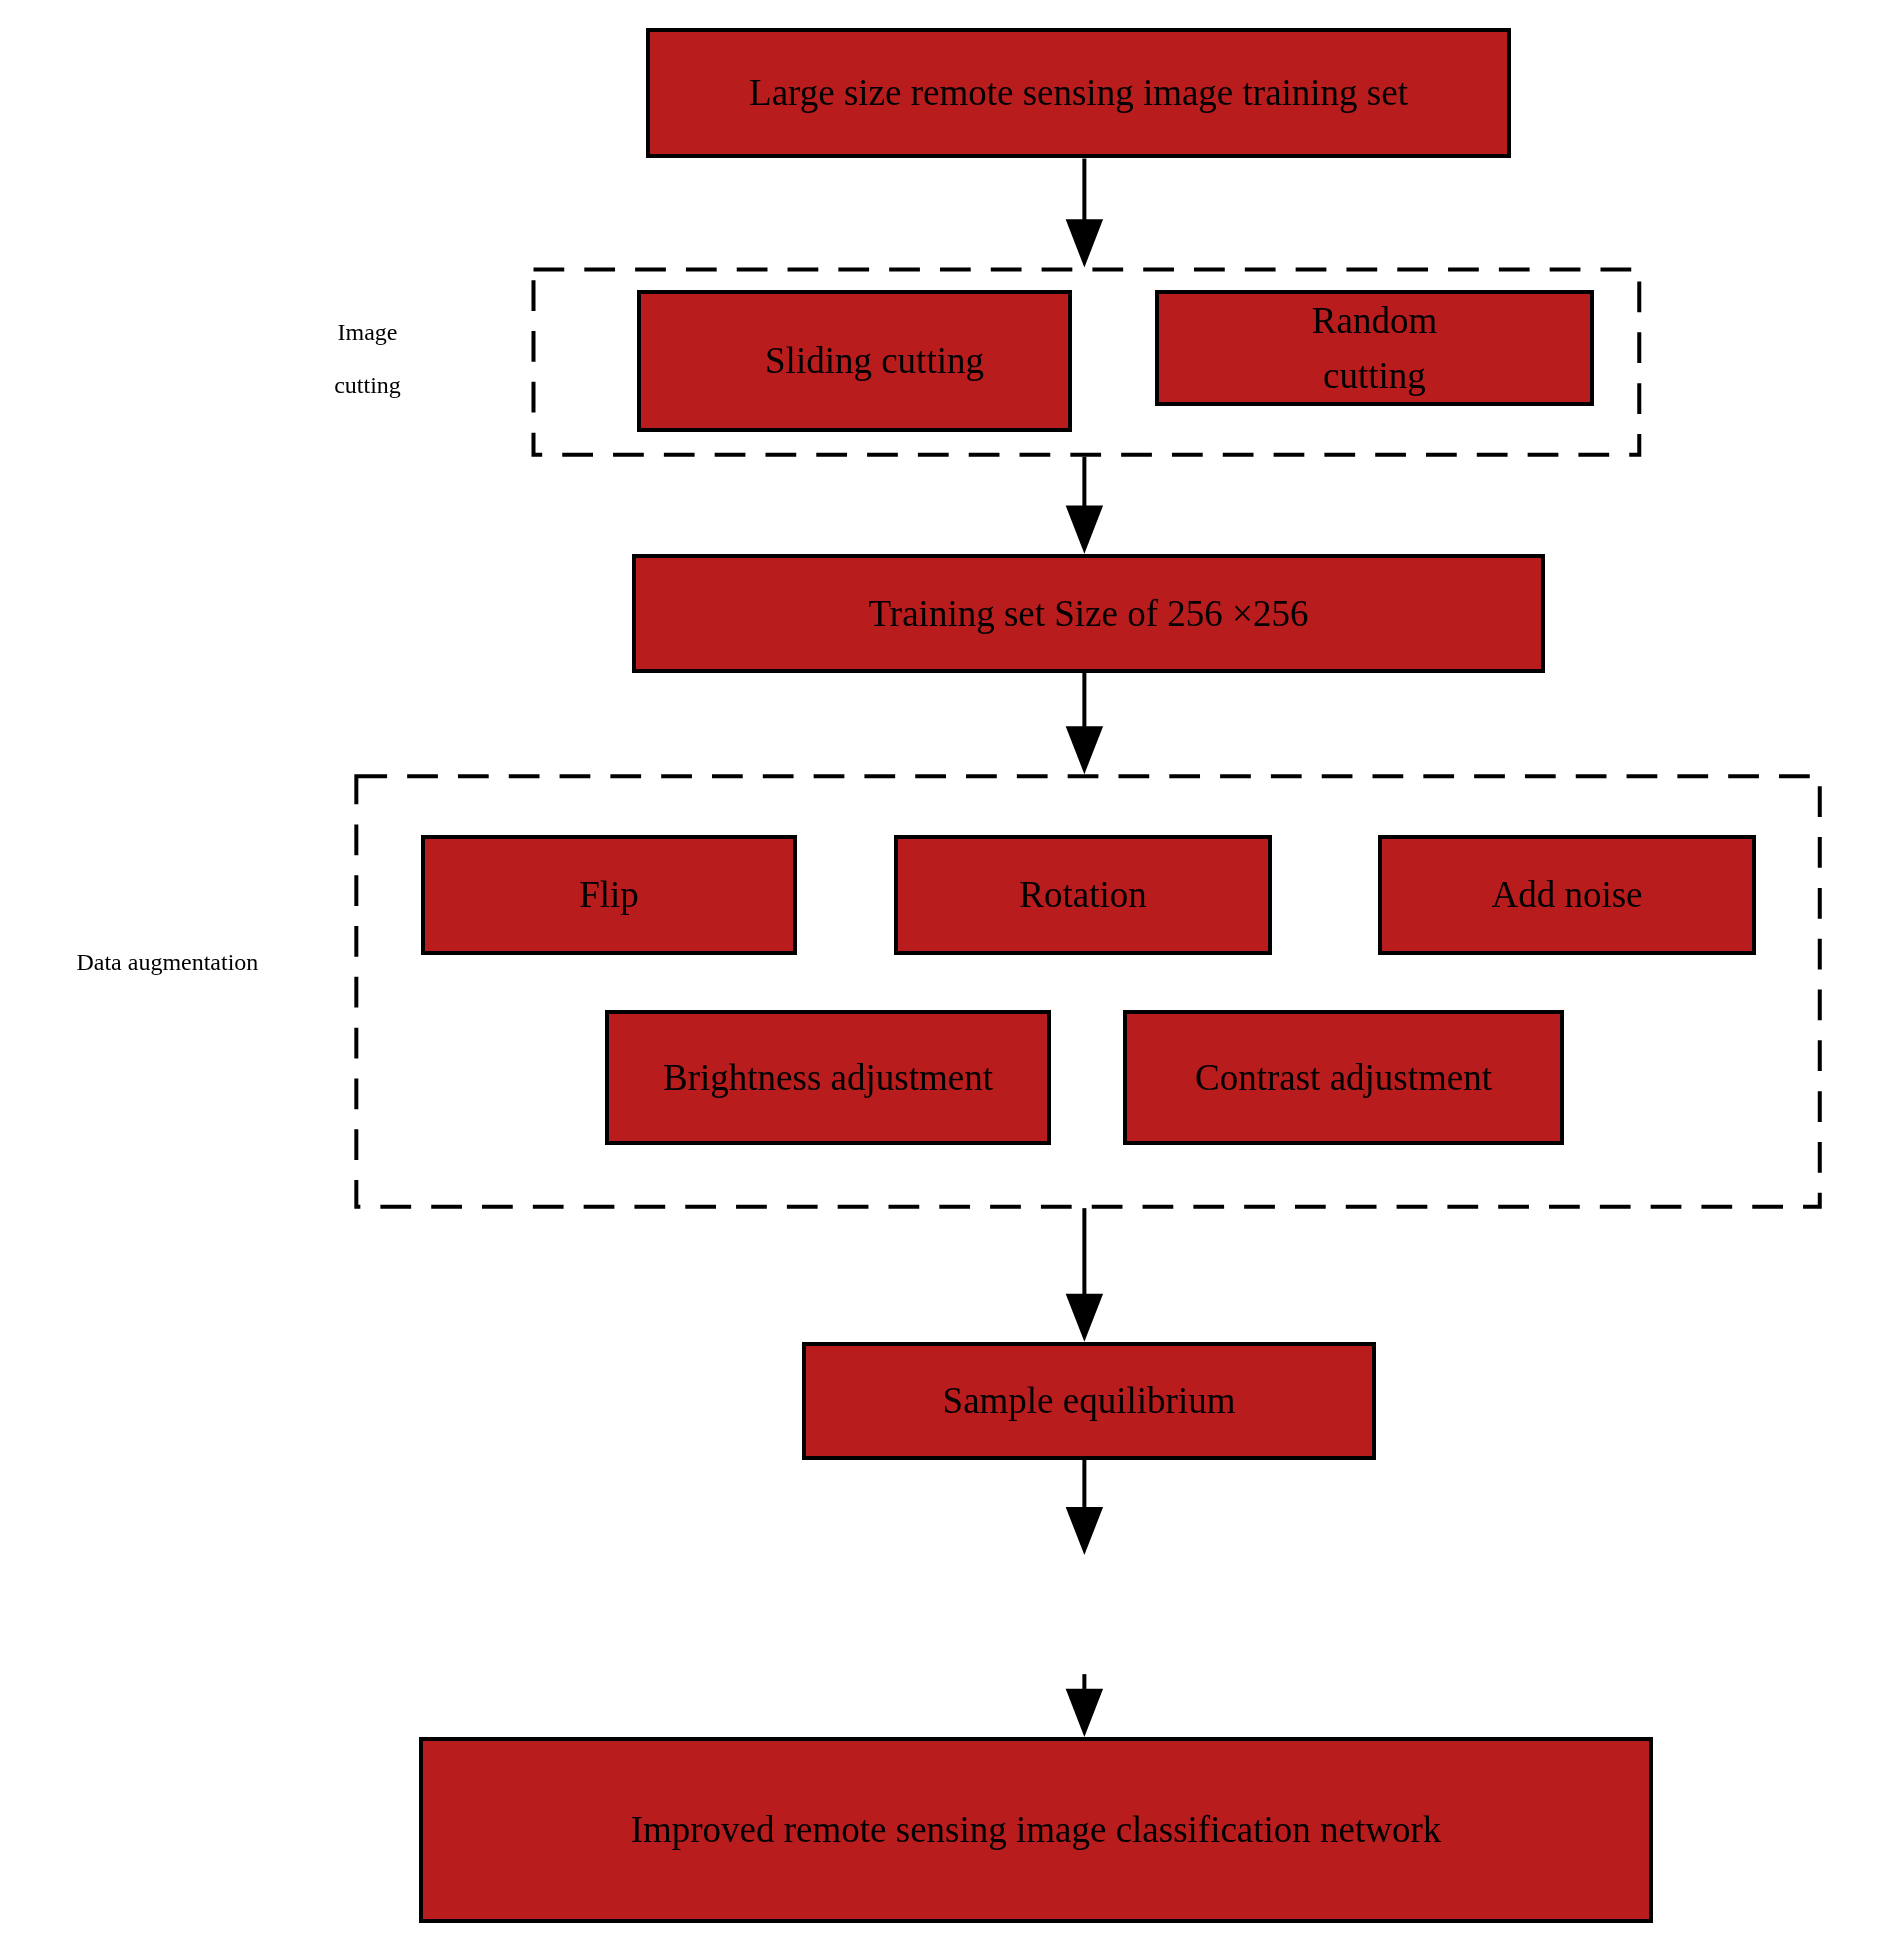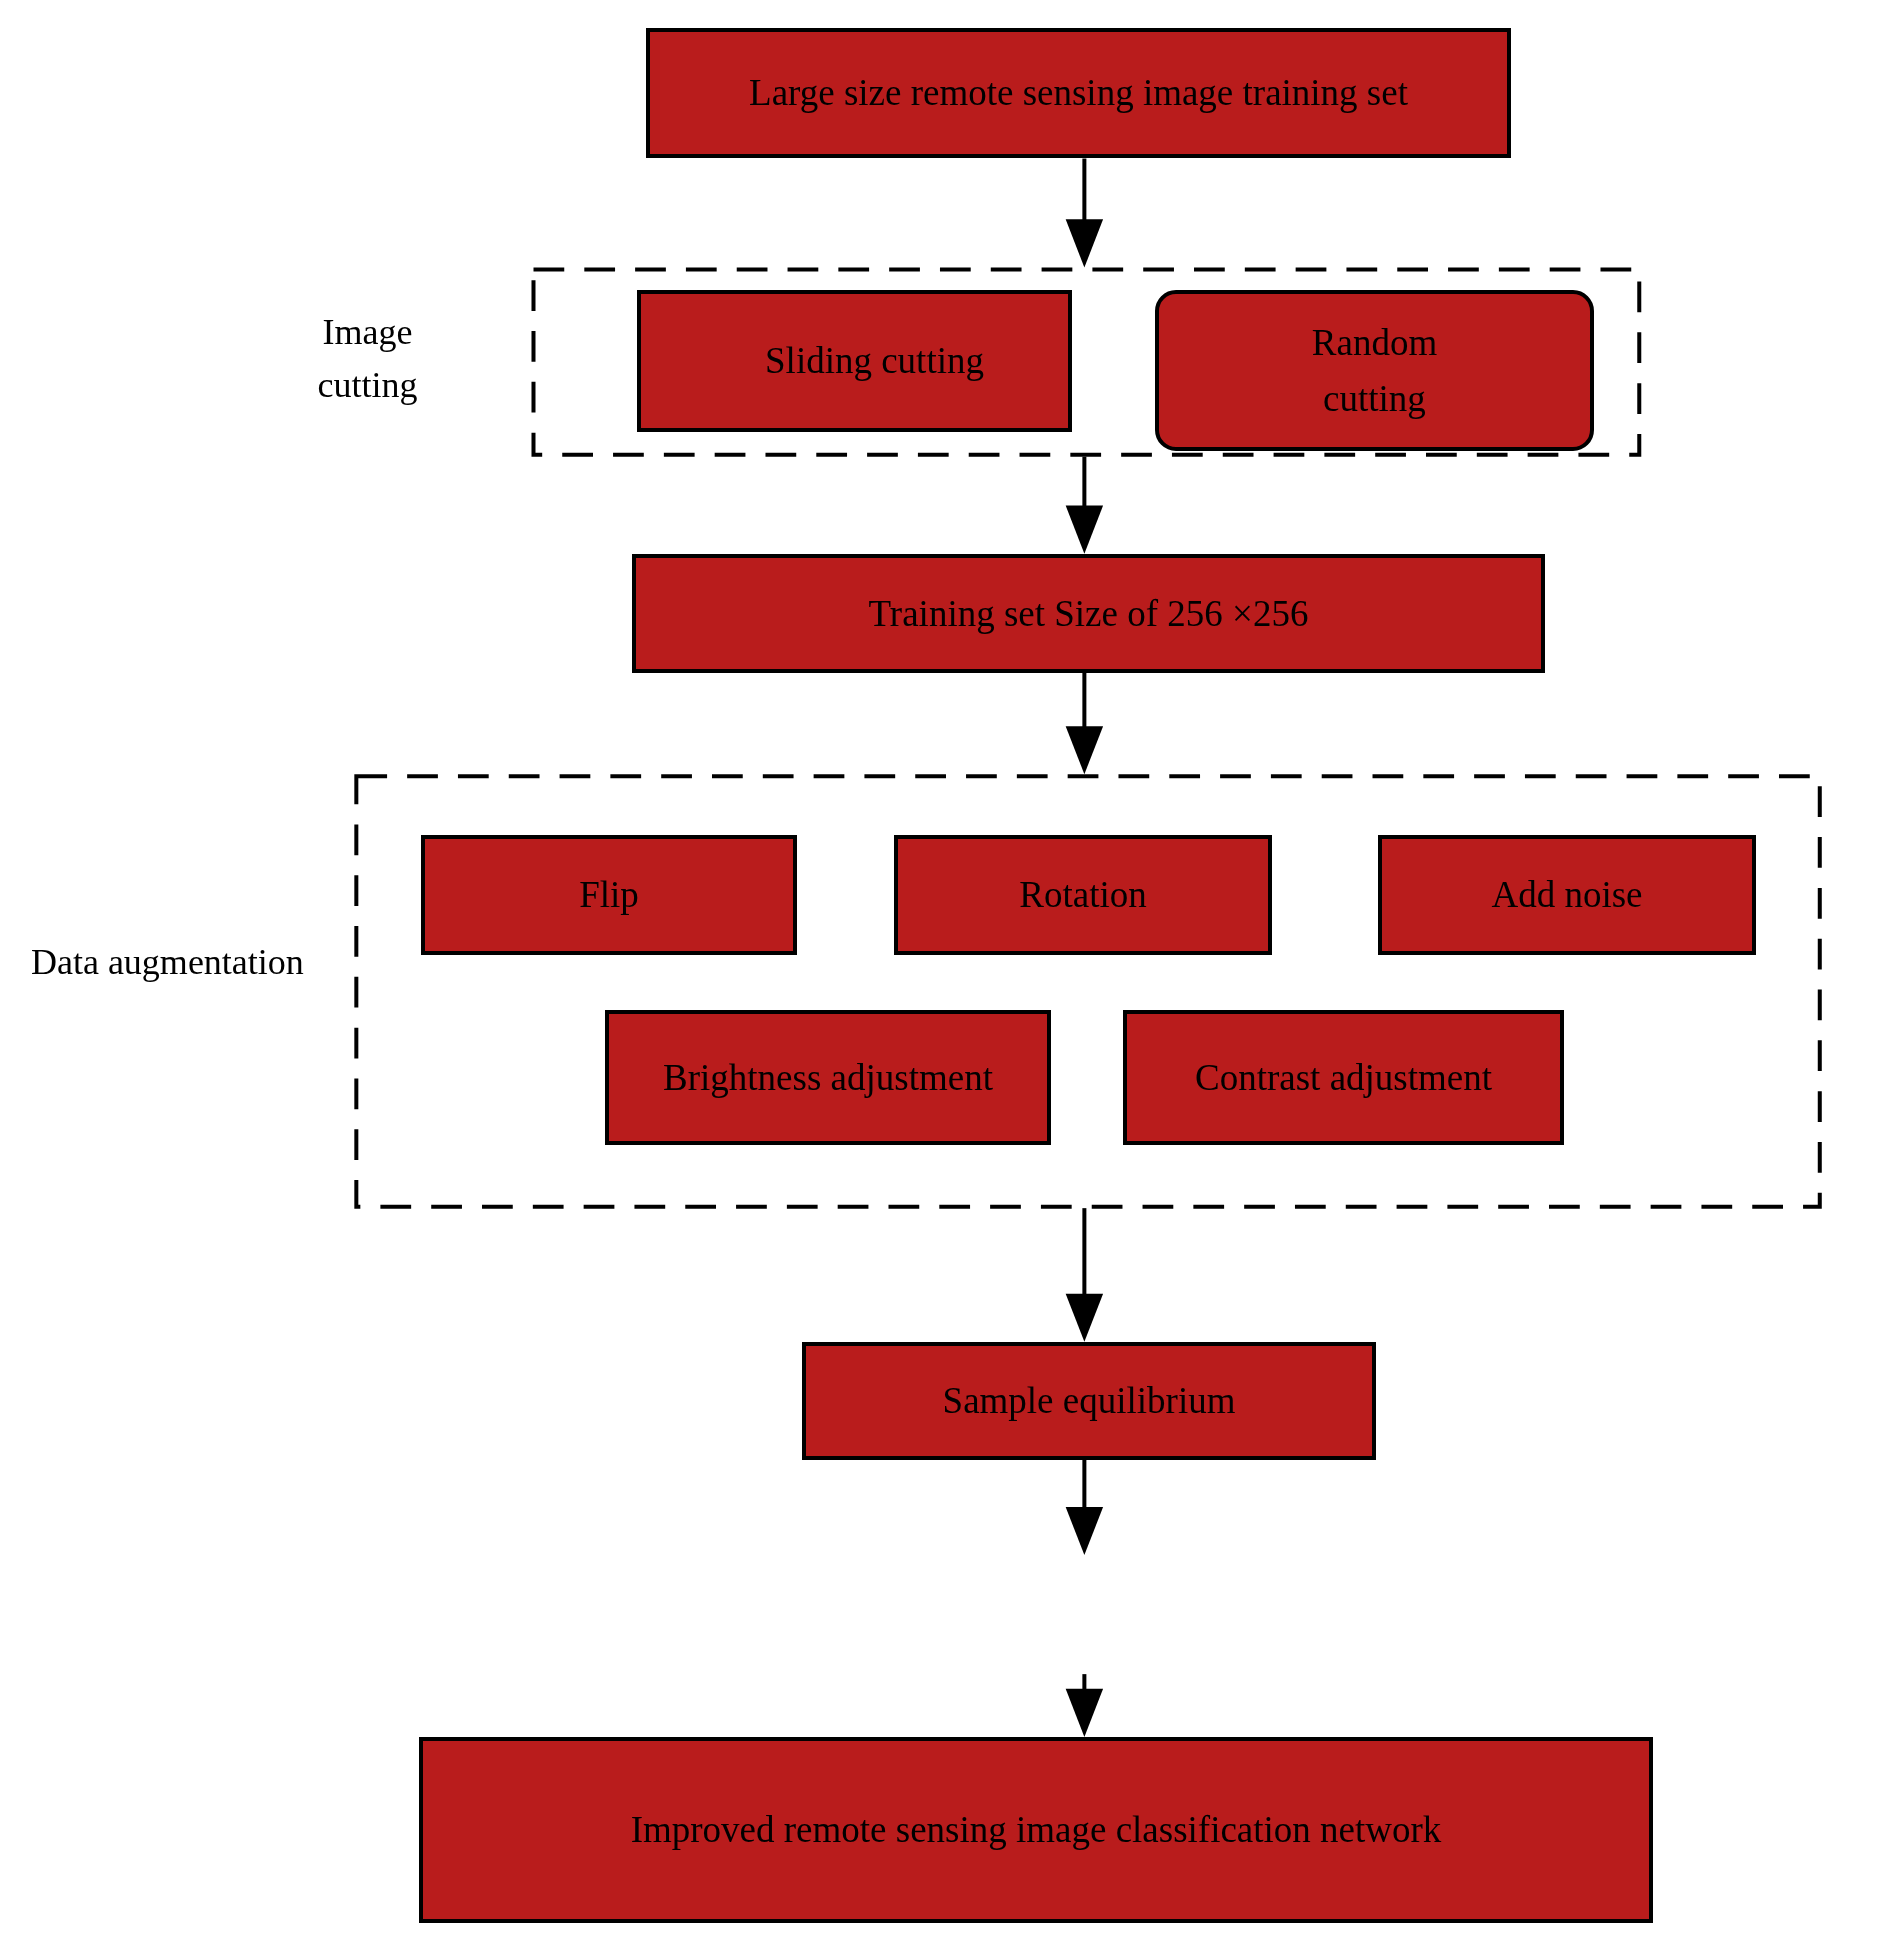--- a/index.html
+++ b/index.html
@@ -26,29 +26,29 @@
     align-items: center;
     justify-content: center;
     text-align: center;
     font-size: 37px;
     line-height: 1.5;
     color: #000000;
     white-space: pre-line;
   }
   .group-label {
     position: absolute;
-    font-size: 36px;
+    font-size: 24px;
     line-height: 53px;
     text-align: center;
     color: #000000;
     white-space: pre-line;
   }
   #node-large      { left: 646px;  top: 28px;   width: 865px; height: 130px; }
   #node-sliding    { left: 637px;  top: 290px;  width: 435px;  height: 142px; padding-left: 40px; }
-  #node-random     { left: 1155px; top: 290px;  width: 439px;  height: 161px; border-radius: 21px; }
+  #node-random     { left: 1155px; top: 290px;  width: 439px;  height: 116px; }
   #node-training256{ left: 632px;  top: 554px;  width: 913px; height: 119px; }
   #node-flip       { left: 421px;  top: 835px; width: 376px;  height: 120px; }
   #node-rotation   { left: 894px; top: 835px; width: 378px;  height: 120px; }
   #node-addnoise   { left: 1378px; top: 835px; width: 378px;  height: 120px; }
   #node-brightness { left: 605px;  top: 1010px; width: 446px;  height: 135px; }
   #node-contrast   { left: 1123px; top: 1010px; width: 441px;  height: 135px; }
   #node-sample     { left: 802px; top: 1342px; width: 574px;  height: 118px; }
   #node-preproc    { left: 284px;  top: 1555px; width: 1593px; height: 119px; }
   #node-network    { left: 419px;  top: 1737px; width: 1234px; height: 186px; }
   #label-image-cutting { left: 254px; top: 306px;  width: 227px; }

